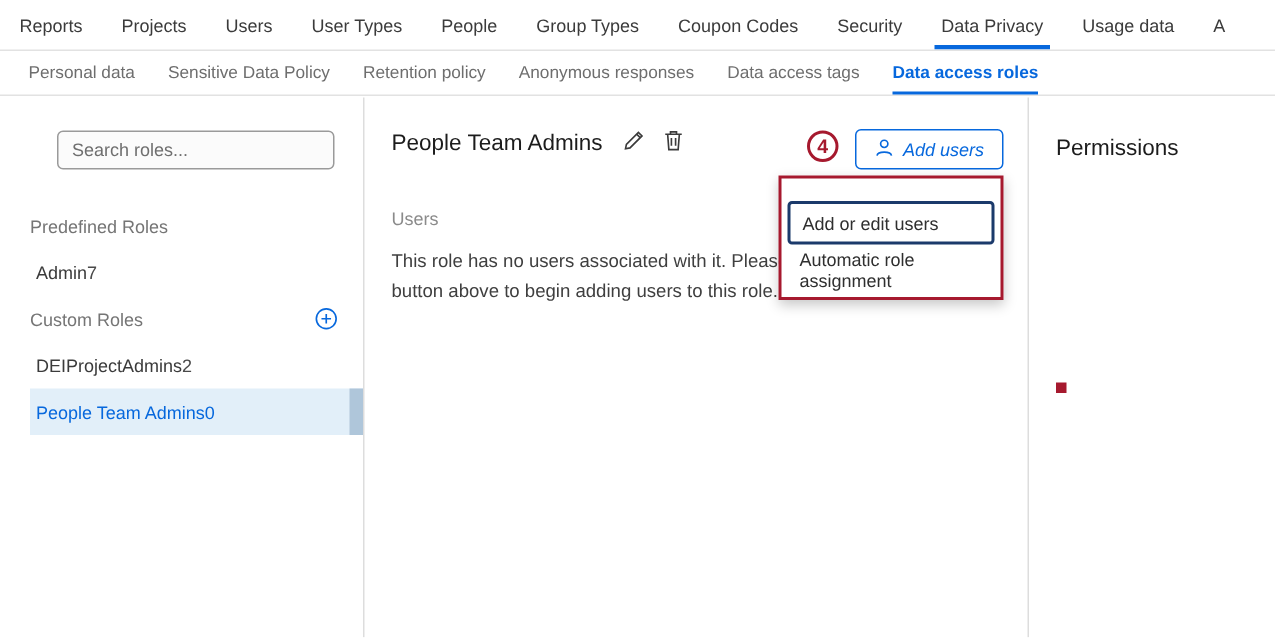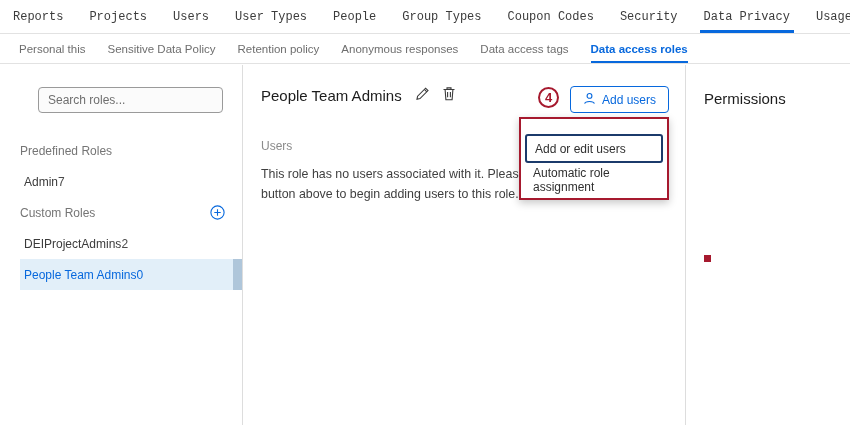--- a/index.html
+++ b/index.html
@@ -10,21 +10,21 @@
   }
   *{box-sizing:border-box;}
   html,body{margin:0;padding:0;}
   body{font-family:"Liberation Sans",sans-serif;background:#fff;}
   .app{position:relative;width:850px;height:425px;background:#fff;overflow:hidden;}
 
   
   .top-nav{position:absolute;top:0;left:0;width:100%;height:34px;display:flex;align-items:stretch;
     border-bottom:1px solid var(--border);background:#fff;white-space:nowrap;overflow:hidden;}
   .top-nav-item{display:flex;align-items:center;padding:0 13px;font-size:12px;color:var(--text);
-    cursor:pointer;position:relative;font-family:Liberation Mono, monospace;}
+    cursor:pointer;position:relative;}
   .top-nav-item.active::after{content:"";position:absolute;left:9px;right:9px;bottom:0;height:3px;background:var(--blue);}
 
   
   .sub-nav{position:absolute;top:34px;left:0;width:100%;height:30px;display:flex;align-items:stretch;
     border-bottom:1px solid var(--border);padding-left:8px;background:#fff;}
   .sub-nav-item{display:flex;align-items:center;padding:0 11px;font-size:11.5px;color:#6e6e6e;cursor:pointer;position:relative;}
   .sub-nav-item.active{color:var(--blue);font-weight:bold;}
   .sub-nav-item.active::after{content:"";position:absolute;left:11px;right:11px;bottom:0;height:2px;background:var(--blue);}
 
   
@@ -45,21 +45,21 @@
 
   
   .main{position:absolute;left:244px;top:65px;width:441px;bottom:0;background:#fff;}
   .main-title-row{position:absolute;left:17px;top:21px;display:flex;align-items:center;gap:13px;}
   .main-title{font-size:15px;color:#1c1c1c;}
   .icon-btn{display:flex;align-items:center;color:#3b3b3b;cursor:pointer;background:none;border:none;padding:0;}
   .users-label{position:absolute;left:17px;top:74px;font-size:12px;color:#8b8b8b;}
   .empty-text{position:absolute;left:17px;top:99px;font-size:12.4px;color:#3f3f3f;line-height:20px;}
   .add-users-btn{position:absolute;left:326px;top:21px;width:99px;height:27px;border:1px solid var(--blue);
     border-radius:4px;background:#fff;color:var(--blue);font-size:12px;display:flex;align-items:center;
-    justify-content:center;gap:6px;cursor:pointer;font-family:inherit;}
+    justify-content:center;gap:6px;cursor:pointer;font-family:inherit;font-style:italic;}
   .step-badge{position:absolute;left:294px;top:22px;width:21px;height:21px;border:2px solid var(--red);
     border-radius:50%;background:#fff;color:var(--red);font-size:13px;font-weight:bold;
     display:flex;align-items:center;justify-content:center;z-index:6;}
   .dropdown{position:absolute;left:275px;top:52px;width:150px;background:#fff;border:2px solid var(--red);
     box-shadow:0 3px 8px rgba(0,0,0,.22);padding:4px;z-index:5;}
   .dropdown-item{height:29px;display:flex;align-items:center;padding:0 8px;font-size:12px;color:#2f2f2f;cursor:pointer;margin-top:11px;}
   .dropdown-item.focused{border:2px solid #1b3a6b;border-radius:3px;}
   .dropdown-item + .dropdown-item{margin-top:2px;}
 
   
@@ -103,21 +103,21 @@
     <div class="top-nav-item">
         <span>Usage data</span>
       </div>
     <div class="top-nav-item">
         <span>A</span>
       </div>
   </nav>
 
   <nav class="sub-nav">
     <div class="sub-nav-item">
-        <span>Personal this</span>
+        <span>Personal data</span>
       </div>
     <div class="sub-nav-item">
         <span>Sensitive Data Policy</span>
       </div>
     <div class="sub-nav-item">
         <span>Retention policy</span>
       </div>
     <div class="sub-nav-item">
         <span>Anonymous responses</span>
       </div>

